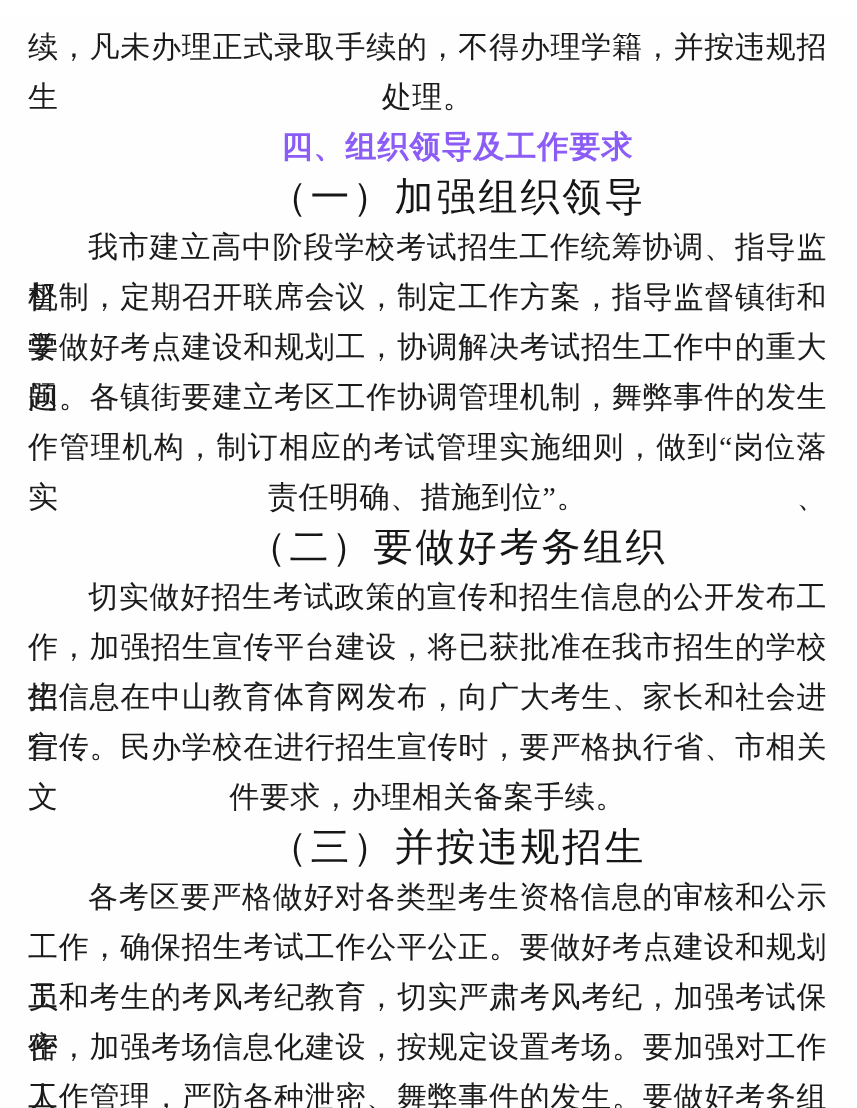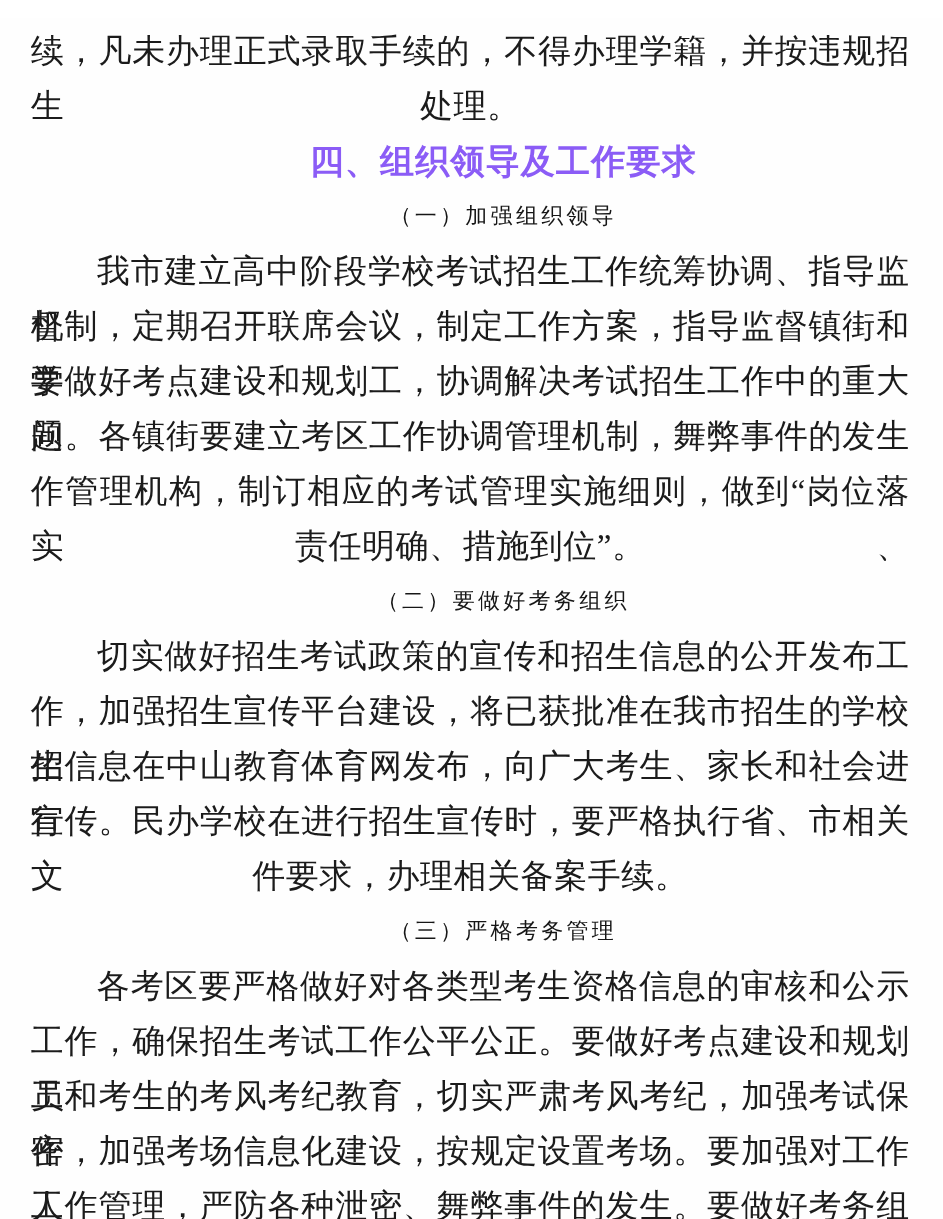--- a/index.html
+++ b/index.html
@@ -40,21 +40,21 @@
     text-indent: 60px;
   }
   .line.heading {
     font-family: "Liberation Sans", "DejaVu Sans", sans-serif;
     font-weight: bold;
     font-size: 31px;
     letter-spacing: 1px;
     color: #8b5cf6;
   }
   .line.subheading {
-    font-size: 20px;
+    font-size: 39px;
     letter-spacing: 3px;
     color: #161616;
   }
   .line.body {
     letter-spacing: 0.5px;
   }
 </style>
 </head>
 <body>
 
@@ -69,20 +69,20 @@
       <div class="line body justify">要做好考点建设和规划工，协调解决考试招生工作中的重大问</div>
       <div class="line body justify">题。各镇街要建立考区工作协调管理机制，舞弊事件的发生</div>
       <div class="line body justify">作管理机构，制订相应的考试管理实施细则，做到“岗位落实、</div>
       <div class="line body">责任明确、措施到位”。</div>
       <div class="line subheading indent">（二）要做好考务组织</div>
       <div class="line body indent justify">切实做好招生考试政策的宣传和招生信息的公开发布工</div>
       <div class="line body justify">作，加强招生宣传平台建设，将已获批准在我市招生的学校招</div>
       <div class="line body justify">生信息在中山教育体育网发布，向广大考生、家长和社会进行</div>
       <div class="line body justify">宣传。民办学校在进行招生宣传时，要严格执行省、市相关文</div>
       <div class="line body">件要求，办理相关备案手续。</div>
-      <div class="line subheading indent">（三）严格考务管理</div>
+      <div class="line subheading indent">（三）并按违规招生</div>
       <div class="line body indent justify">各考区要严格做好对各类型考生资格信息的审核和公示</div>
       <div class="line body justify">工作，确保招生考试工作公平公正。要做好考点建设和规划工</div>
       <div class="line body justify">员和考生的考风考纪教育，切实严肃考风考纪，加强考试保密</div>
       <div class="line body justify">作，加强考场信息化建设，按规定设置考场。要加强对工作人</div>
       <div class="line body justify">工作管理，严防各种泄密、舞弊事件的发生。要做好考务组织</div>
     </div>
 </div>
 
 </body></html>

